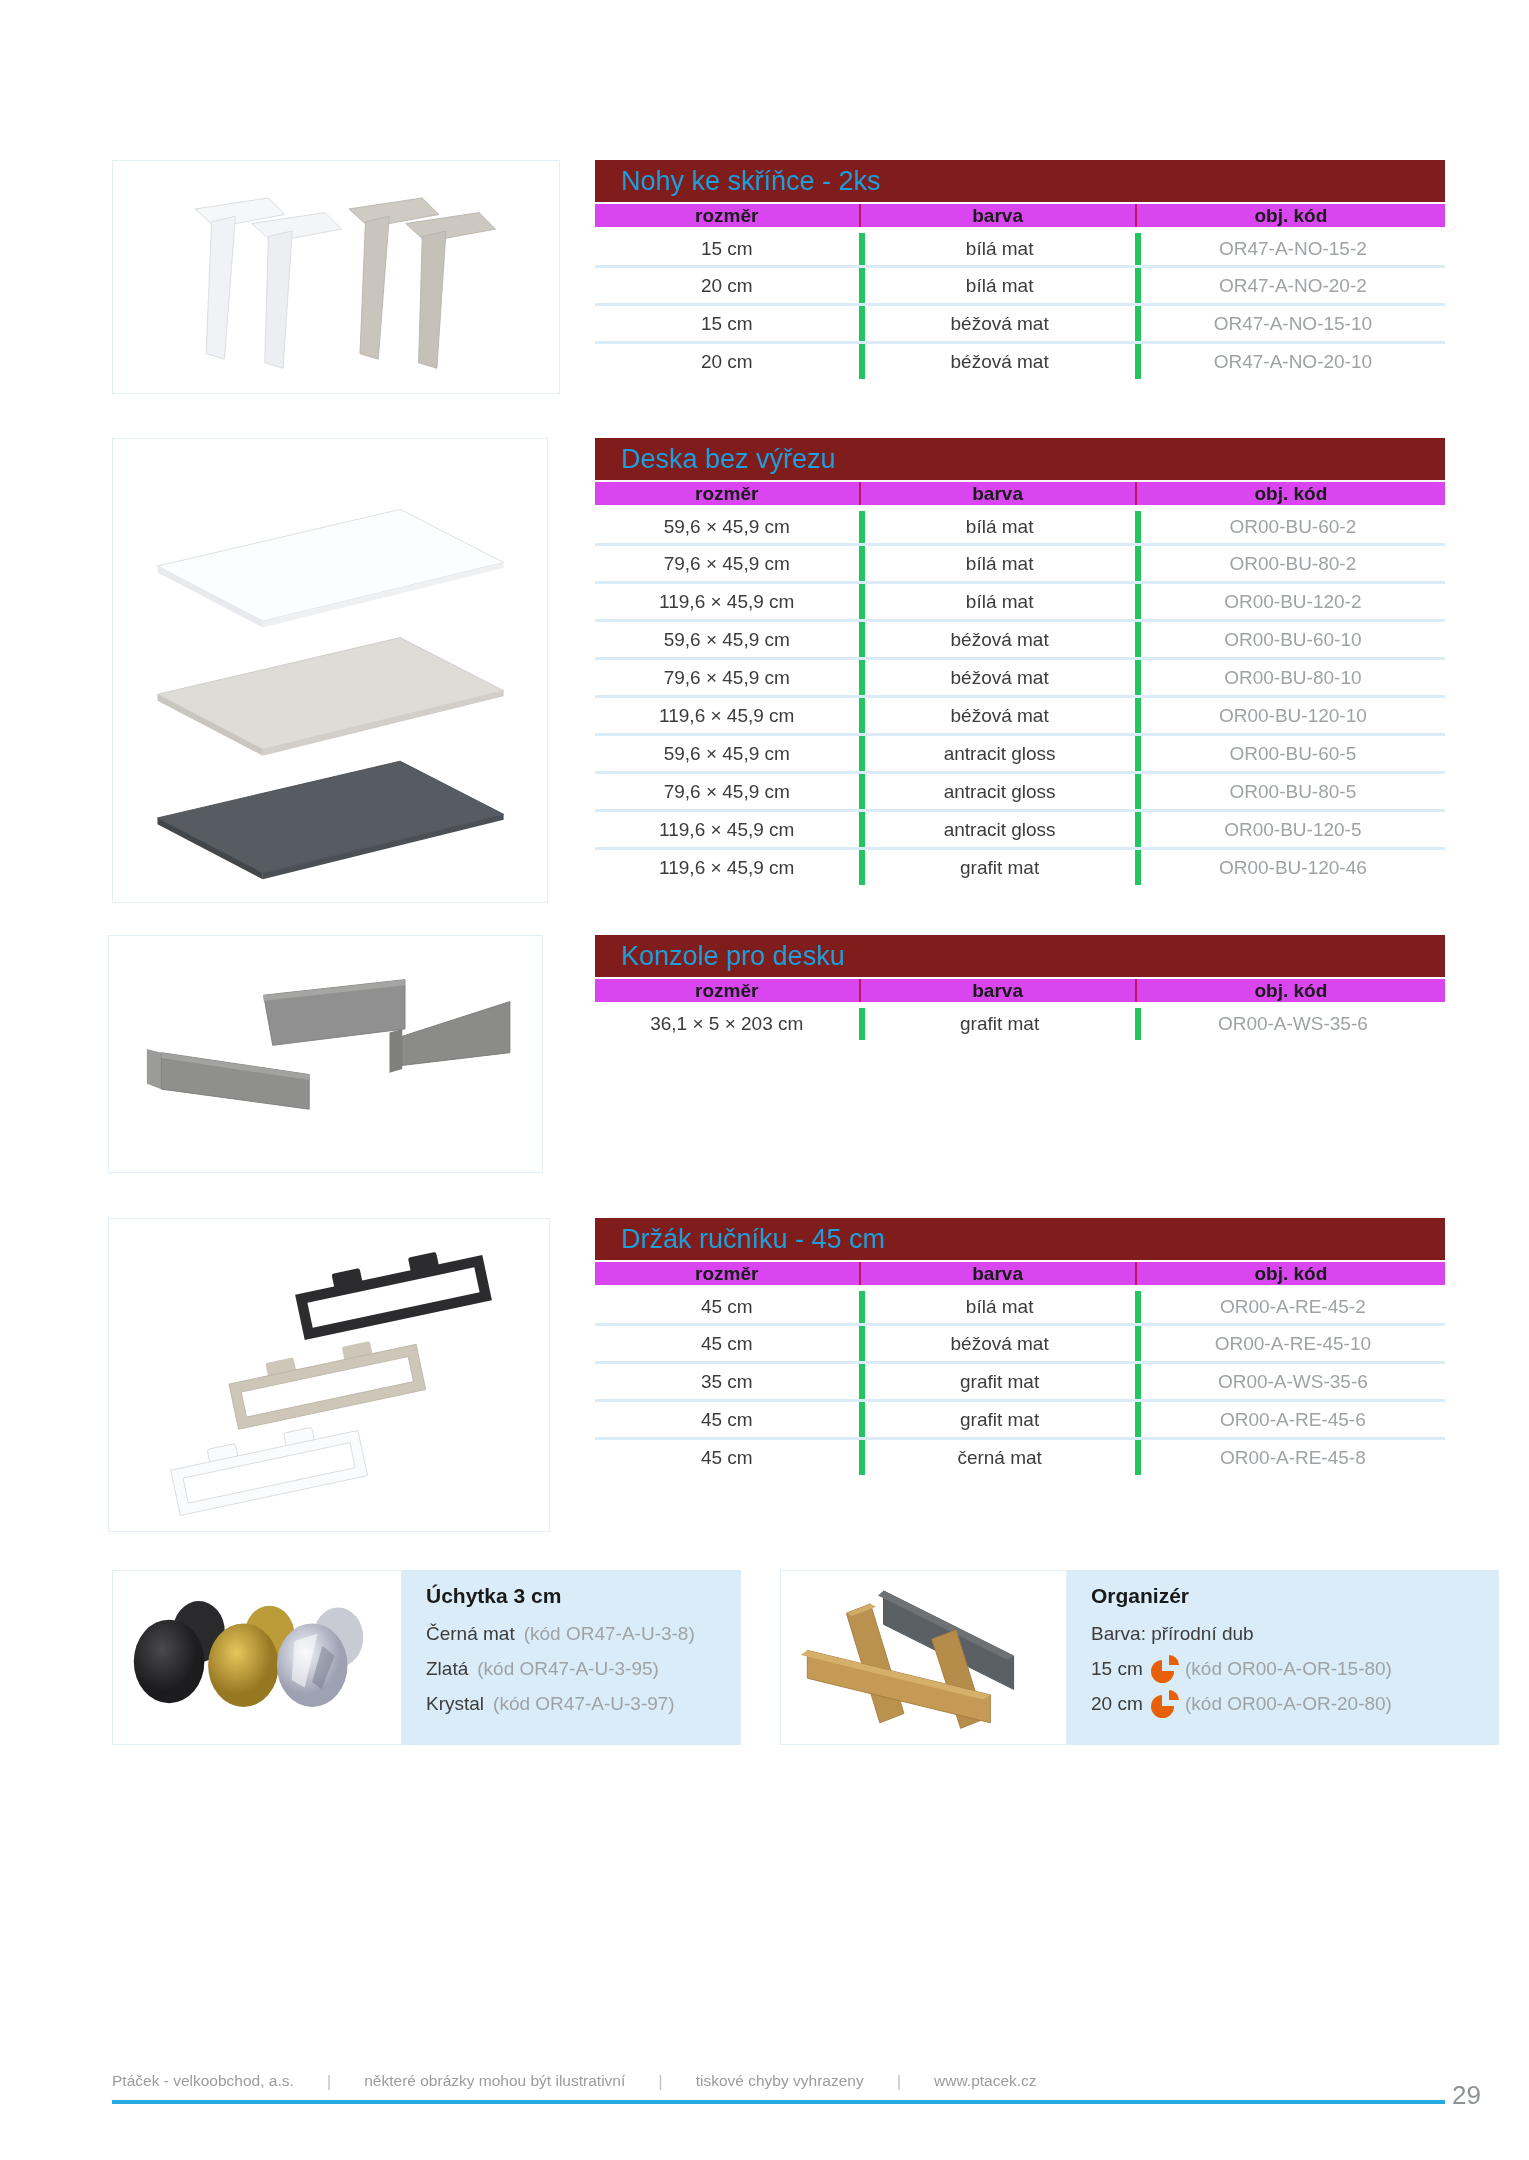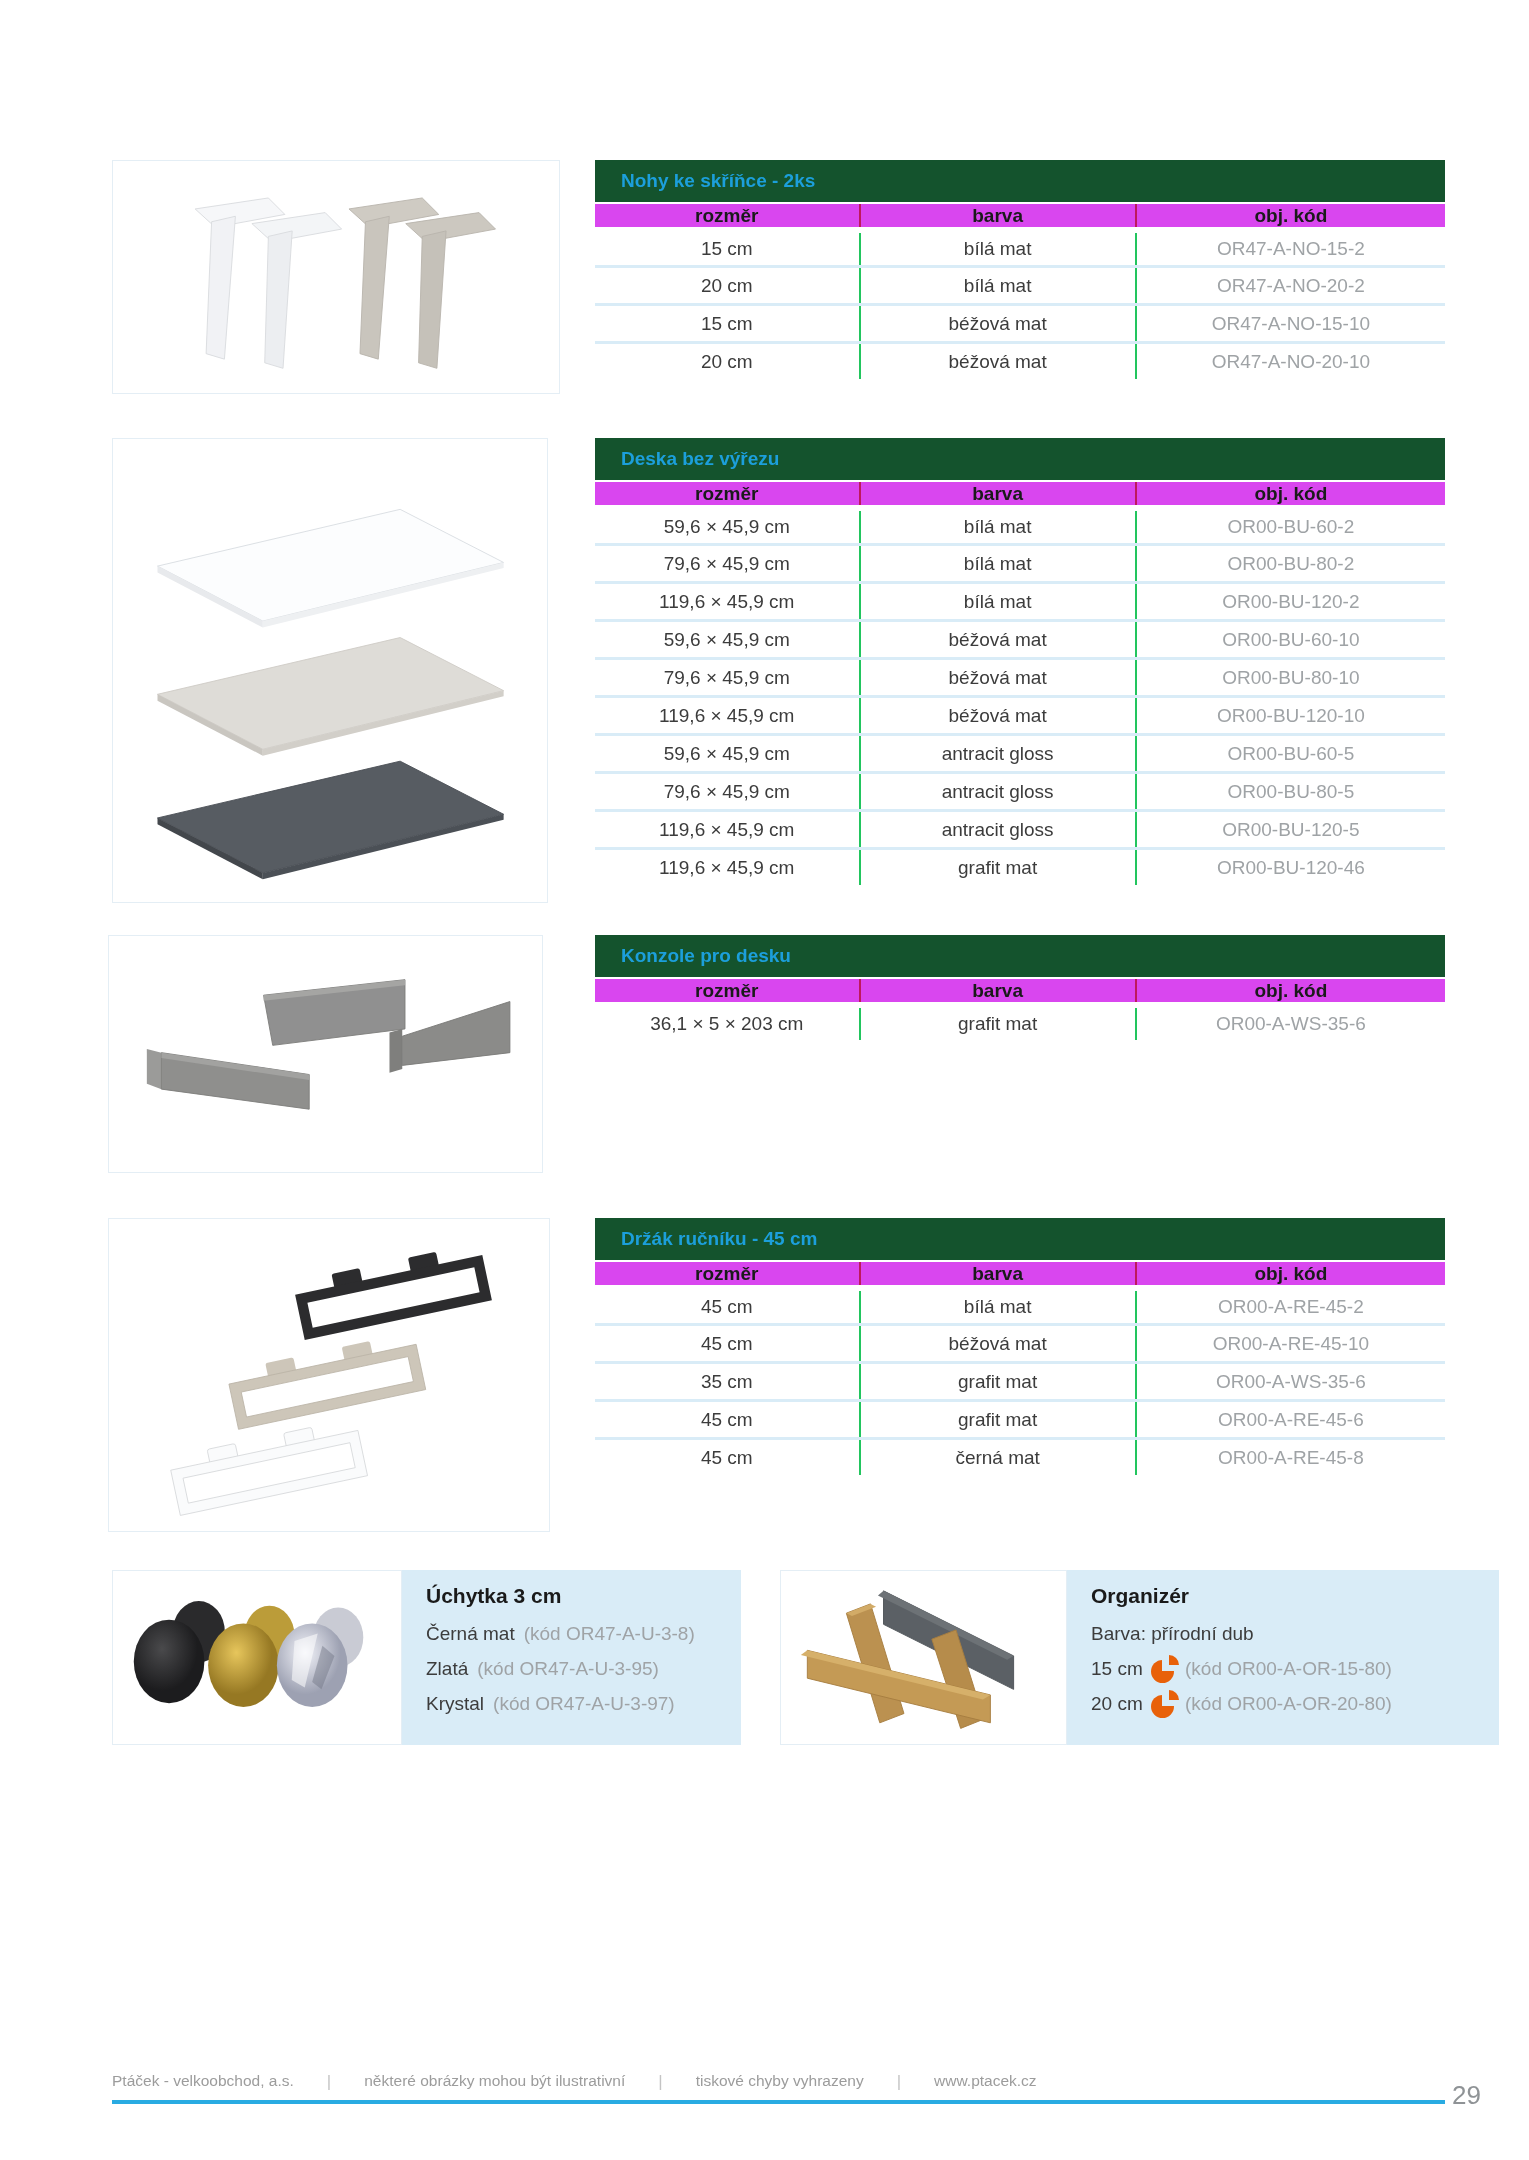--- a/index.html
+++ b/index.html
@@ -8,38 +8,38 @@
     font-family:"Liberation Sans", sans-serif; overflow:hidden;
   }
   .photo-box {
     position:absolute; background:#ffffff; border:1px solid #E4EEF5;
     display:flex; align-items:center; justify-content:center; box-sizing:border-box;
   }
   .photo-box svg { width:92%; height:92%; }
 
   .cat-table { position:absolute; box-sizing:border-box; }
   .t-title {
-    background:#14532d; height:42px; display:flex; align-items:center;
-    padding-left:26px; color:#1C9FDB; font-size:19px; font-weight:bold; box-sizing:border-box;
+    background:#7f1d1d; height:42px; display:flex; align-items:center;
+    padding-left:26px; color:#1C9FDB; font-size:27px; font-weight:normal; box-sizing:border-box;
   }
   .t-head {
     background:#d946ef; display:flex; height:25px; border-top:2px solid #ffffff; box-sizing:border-box;
   }
   .t-cell {
     display:flex; align-items:center; justify-content:center;
     font-size:19px; box-sizing:border-box; color:#3C3C3C;
   }
   .c0 { width:31%; } .c1 { width:32.5%; } .c2 { width:36.5%; }
   .t-head .t-cell { font-weight:bold; color:#1a1a1a; }
   .t-head .t-cell + .t-cell { border-left:2px solid #be185d; }
   .t-row {
     display:flex; height:38px; border-top:3px solid #D9ECF7; background:#ffffff; box-sizing:border-box;
   }
   .t-body .t-row:first-child { border-top:6px solid #ffffff; }
-  .t-row .t-cell + .t-cell { border-left:2px solid #22c55e; }
+  .t-row .t-cell + .t-cell { border-left:6px solid #22c55e; }
   .t-row .c2 { color:#9FA3A6; }
 
   .info-photo {
     position:absolute; background:#ffffff; border:1px solid #E4EEF5;
     display:flex; align-items:center; justify-content:center; box-sizing:border-box;
   }
   .info-photo svg { width:94%; height:94%; }
   .info-text {
     position:absolute; background:#D9ECF7; box-sizing:border-box; padding:14px 10px 0 24px;
   }

